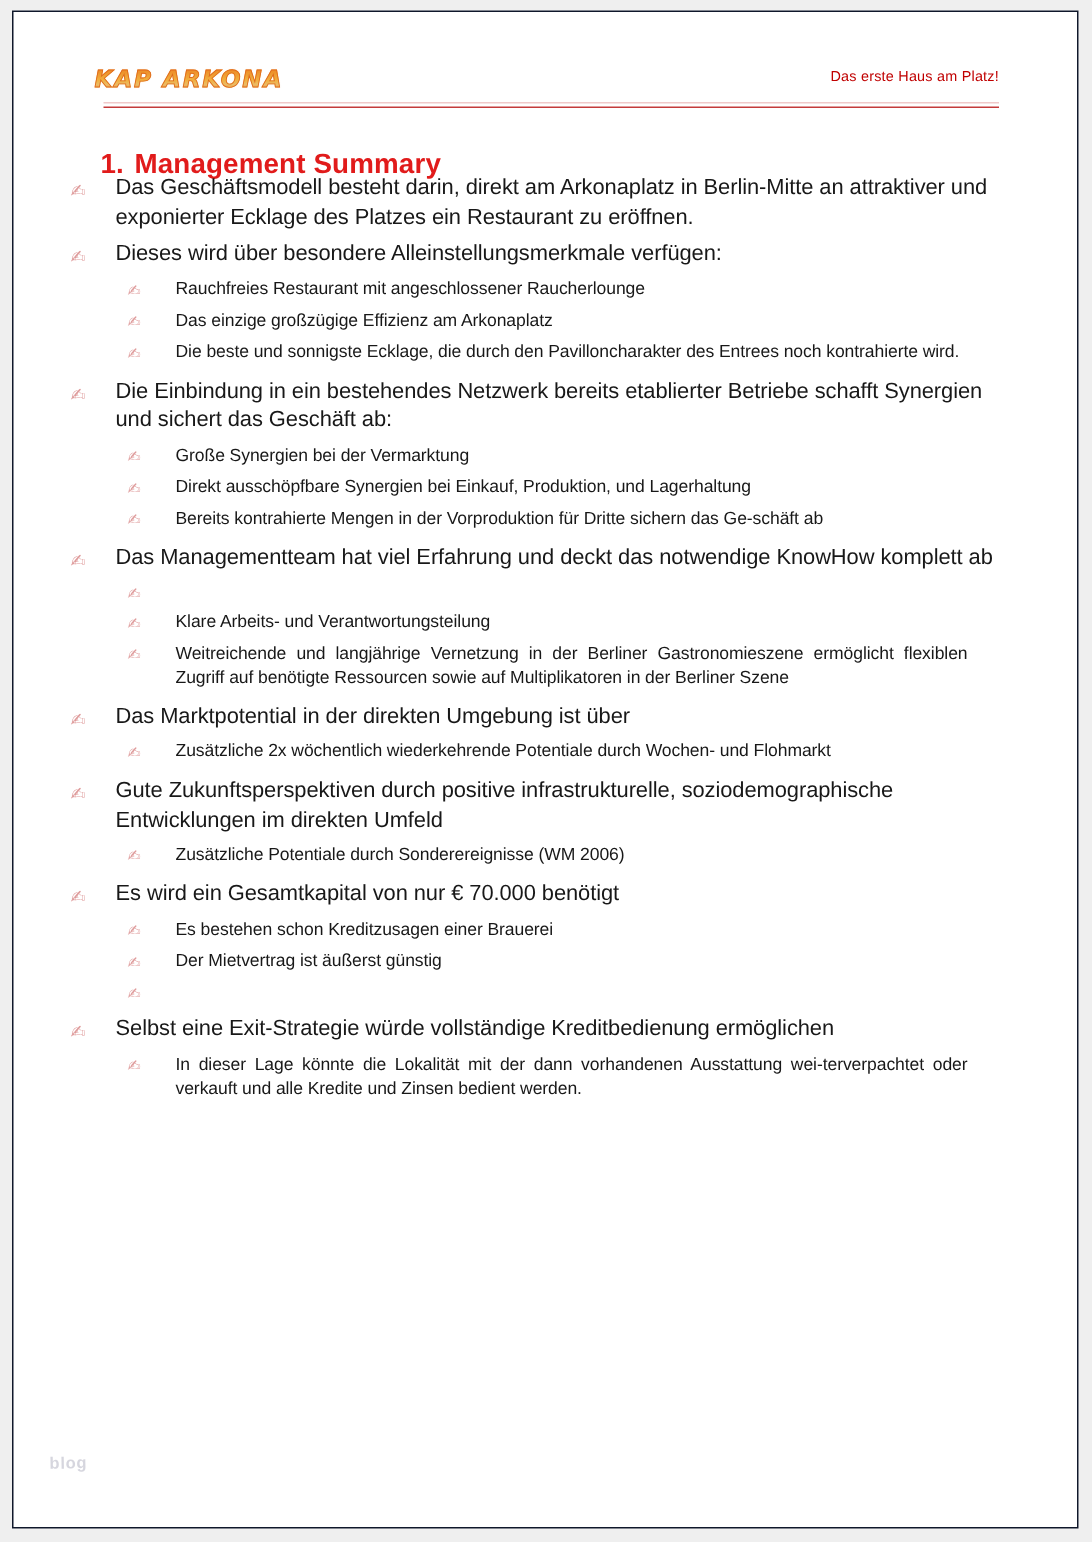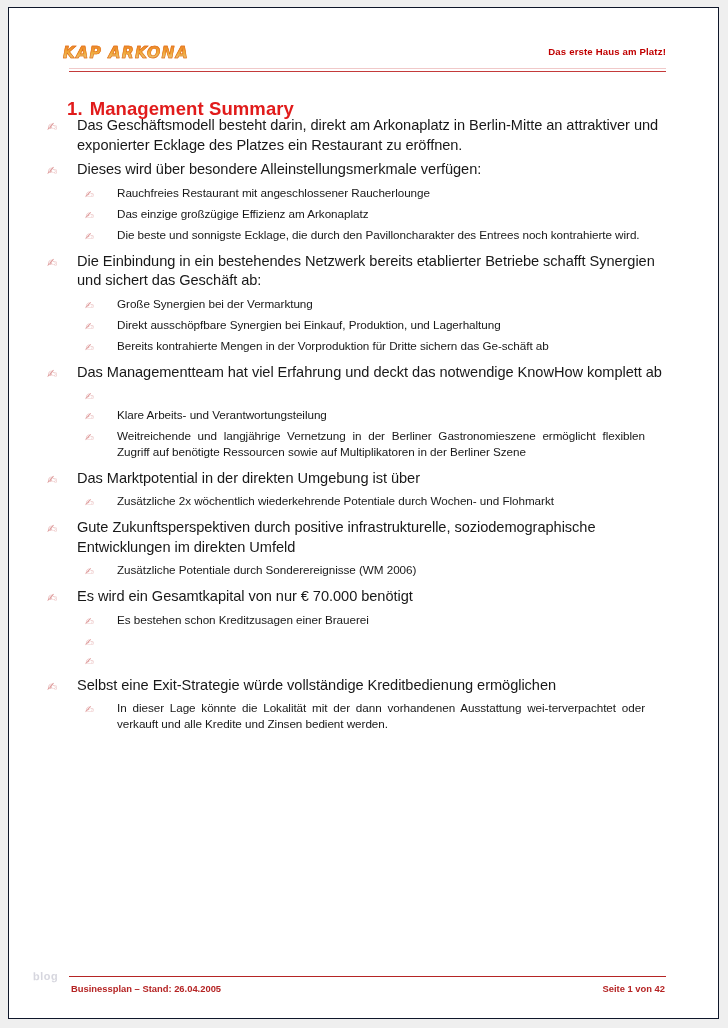--- a/index.html
+++ b/index.html
@@ -60,21 +60,21 @@
     color: transparent;
     -webkit-text-stroke: 0.6px #e06a1d;
     text-shadow: 0 0 1px rgba(222,110,30,0.35);
     white-space: nowrap;
   }
   .header-tag {
     position: absolute;
     right: 0px;
     top: 4px;
     color: #c00000;
-    font-weight: bold;
+    font-weight: normal;
     font-size: 9.6px;
     letter-spacing: 0.15px;
     white-space: nowrap;
     text-align: center;
   }
   .header-rule {
     position: absolute;
     left: 6px;
     top: 29px;
     width: 597px;
@@ -295,36 +295,32 @@
         <div class="bullet-row lvl1 gap-top">
           <span class="bullet-mark">✍</span>
           <span class="txt">Es wird ein Gesamtkapital von nur € 70.000 benötigt</span>
         </div>
         <div class="bullet-row lvl2 gap-sm">
           <span class="bullet-mark">✍</span>
           <span class="txt">Es bestehen schon Kreditzusagen einer Brauerei</span>
         </div>
         <div class="bullet-row lvl2">
           <span class="bullet-mark">✍</span>
+          <span class="txt">Der Mietvertrag ist äußerst günstig</span>
         </div>
         <div class="bullet-row lvl2 justify">
           <span class="bullet-mark">✍</span>
         </div>
         <div class="bullet-row lvl1 gap-top">
           <span class="bullet-mark">✍</span>
           <span class="txt">Selbst eine Exit-Strategie würde vollständige Kreditbedienung ermöglichen</span>
         </div>
         <div class="bullet-row lvl2 justify gap-sm">
           <span class="bullet-mark">✍</span>
           <span class="txt">In dieser Lage könnte die Lokalität mit der dann vorhandenen Ausstattung wei-terverpachtet oder verkauft und alle Kredite und Zinsen bedient werden.</span>
         </div>
       </div>
 
-    <div class="footer">
-      <div class="footer-rule"></div>
-      <div class="footer-left">Businessplan – Stand: 26.04.2005</div>
-      <div class="footer-right">Seite 1 von 42</div>
-    </div>
 
     <div class="watermark">blog</div>
 
   </div>
 </div>
 
 </body></html>

